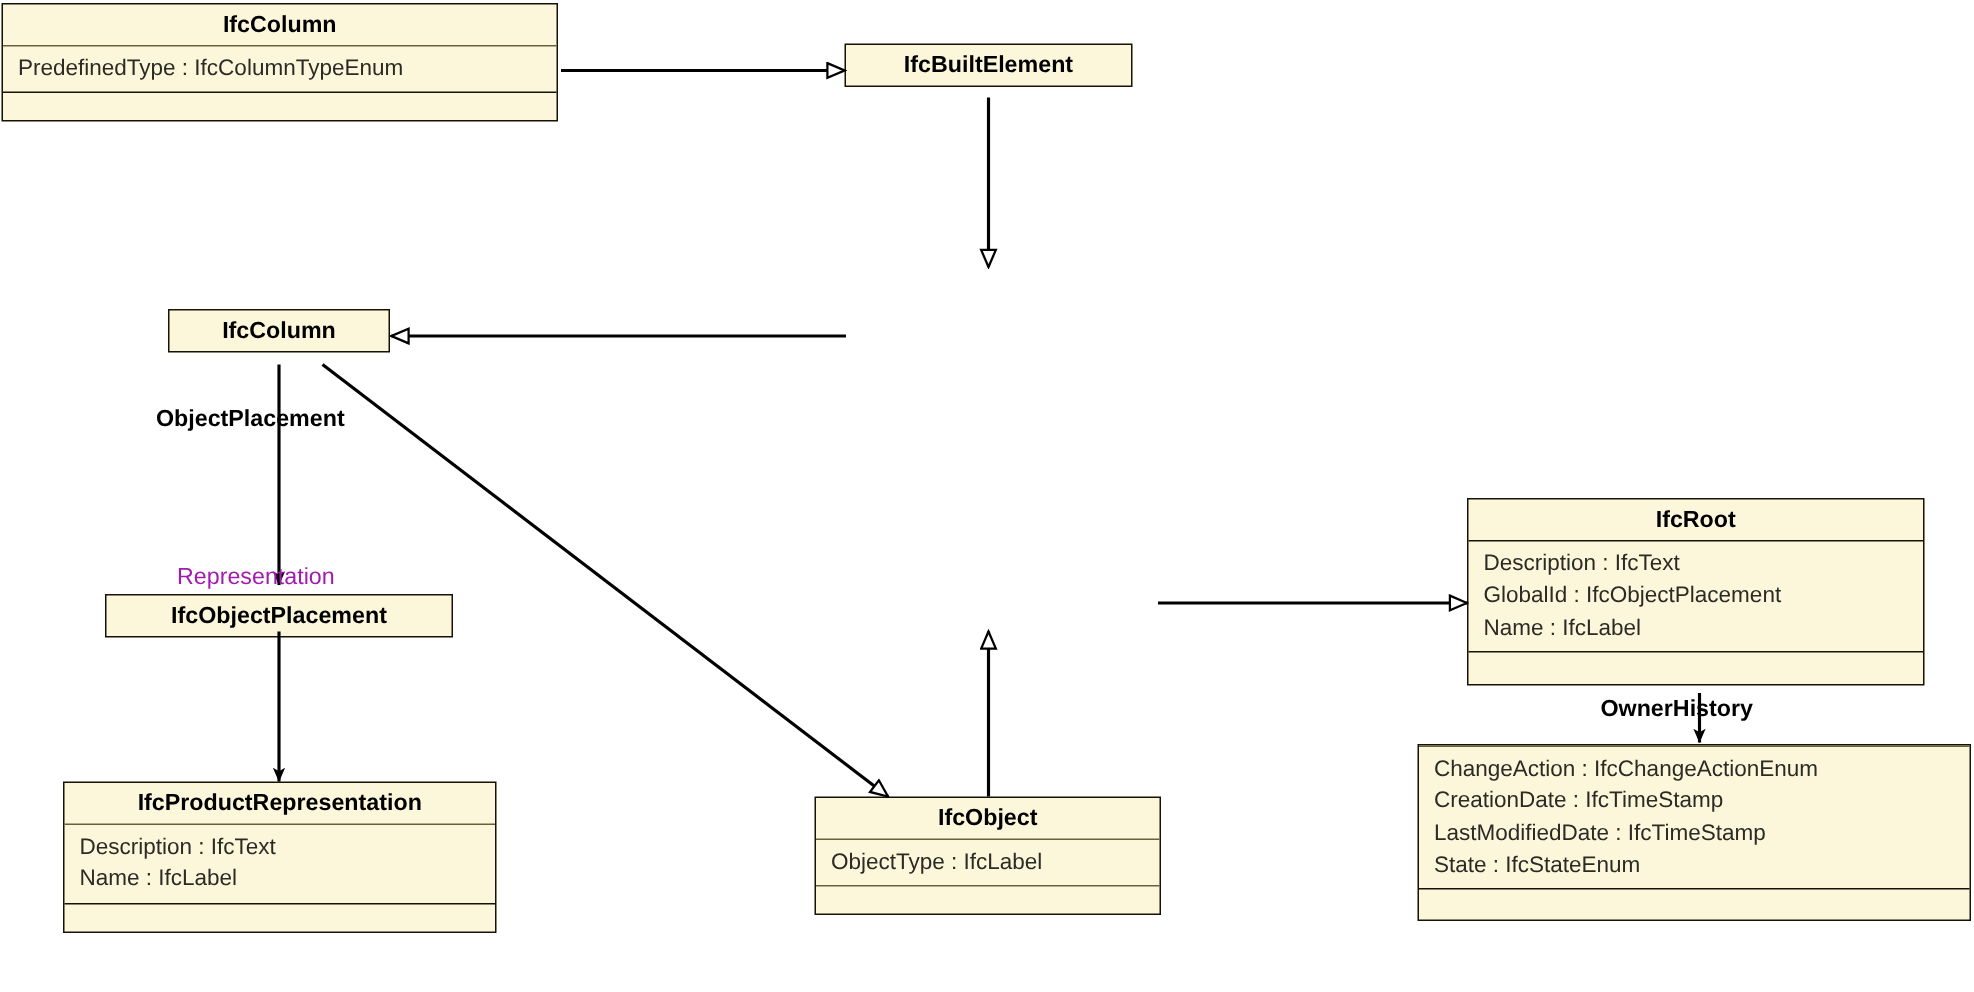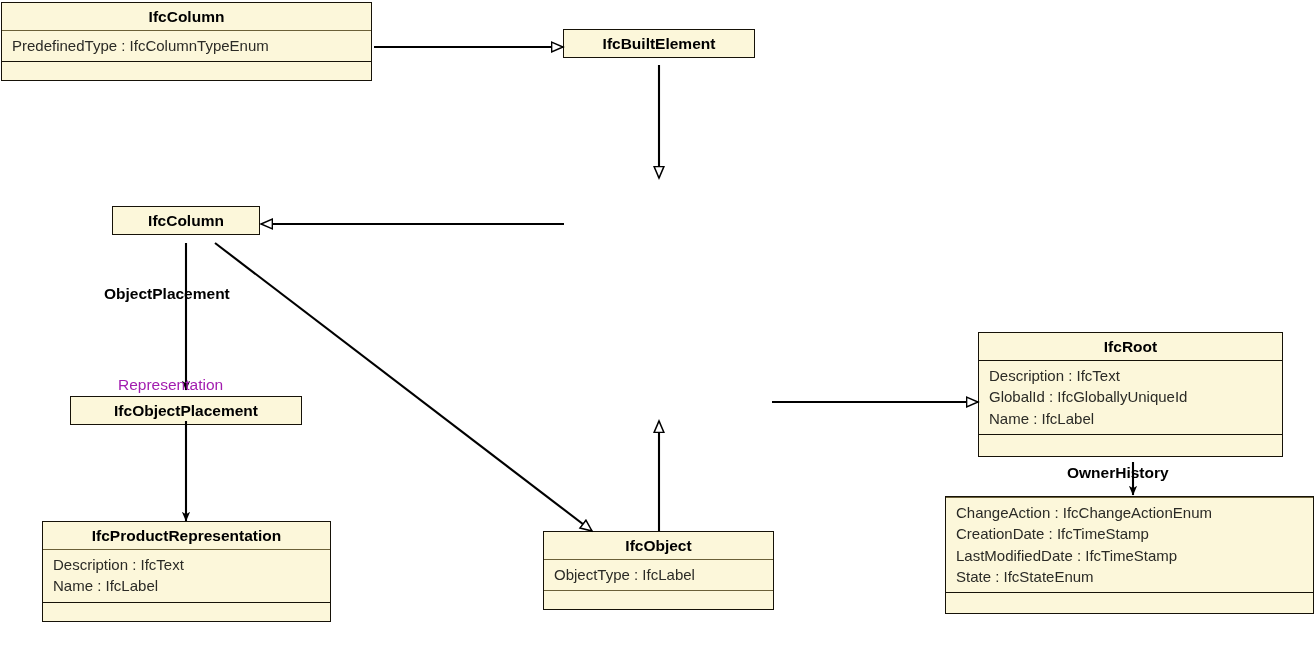--- a/index.html
+++ b/index.html
@@ -143,35 +143,35 @@
     <div class="uml-attrs">
       <div class="uml-attr">ObjectType : IfcLabel</div>
     </div>
     <div class="uml-empty soft"></div>
   </div>
 
   <div class="uml-class" style="left:978px; top:332px; width:305px;">
     <div class="uml-title">IfcRoot</div>
     <div class="uml-attrs" style="border-top-color:#161208;">
       <div class="uml-attr">Description : IfcText</div>
-      <div class="uml-attr">GlobalId : IfcGloballyUniqueId</div>
+      <div class="uml-attr">GlobalId : IfcObjectPlacement</div>
       <div class="uml-attr">Name : IfcLabel</div>
     </div>
     <div class="uml-empty" style="height:21px;"></div>
   </div>
 
   <div class="uml-class" style="left:945px; top:496px; width:369px;">
     <div class="uml-attrs">
       <div class="uml-attr">ChangeAction : IfcChangeActionEnum</div>
       <div class="uml-attr">CreationDate : IfcTimeStamp</div>
       <div class="uml-attr">LastModifiedDate : IfcTimeStamp</div>
       <div class="uml-attr">State : IfcStateEnum</div>
     </div>
     <div class="uml-empty" style="height:20px;"></div>
   </div>
 
-  <div class="edge-label" style="left:104px; top:286px;">ObjectPlacement</div>
+  <div class="edge-label" style="left:104px; top:272px;">ObjectPlacement</div>
 
   <div class="edge-label plain" style="left:118px; top:377px;">Representation</div>
 
   <div class="edge-label" style="left:1067px; top:465px;">OwnerHistory</div>
 
 </div>
 
 </body></html>

